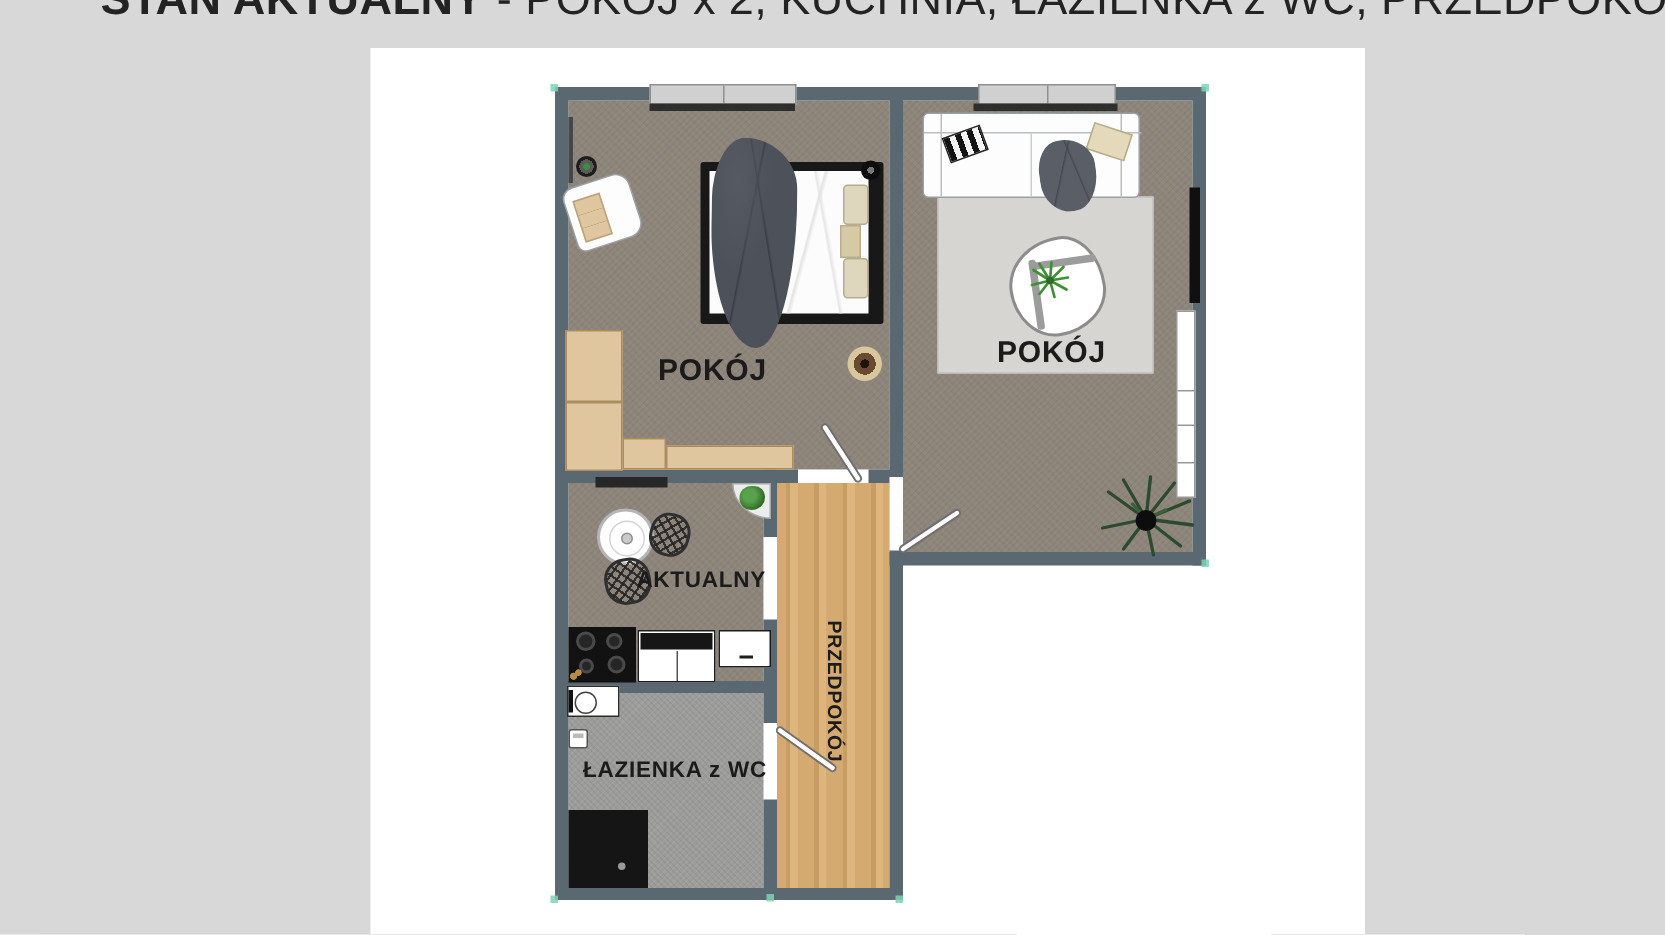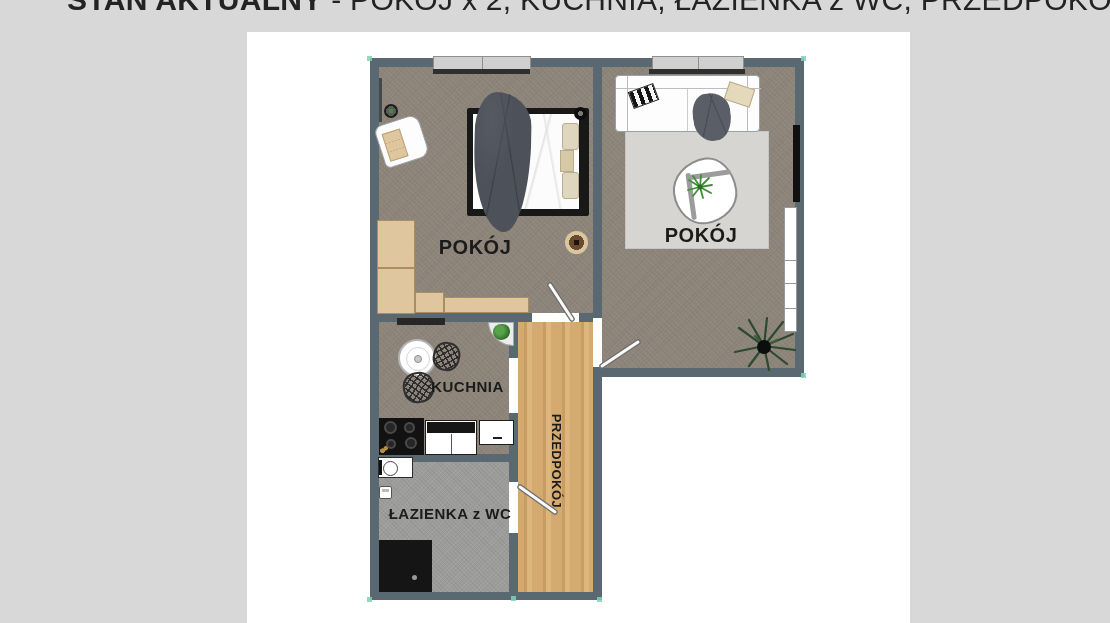--- a/index.html
+++ b/index.html
@@ -124,21 +124,21 @@
   <div class="abs" style="left:461px;top:322px;width:26px;height:24px;background:#ececec;border:1px solid #a8a8a8;border-radius:0 0 0 100%;box-sizing:border-box;"></div>
   <div class="abs" style="left:466px;top:324px;width:17px;height:16px;border-radius:50% 45% 55% 50%;background:radial-gradient(circle at 40% 40%,#57a24b 0 30%,#2f6b28 70%);"></div>
 
   <div class="abs" style="left:371px;top:339px;width:38px;height:38px;border-radius:50%;background:#fff;border:2px solid #b5b5b5;box-sizing:border-box;">
     <div class="abs" style="left:6px;top:6px;width:22px;height:22px;border-radius:50%;border:1px solid #d4d4d4;"></div>
     <div class="abs" style="left:14px;top:14px;width:6px;height:6px;border-radius:50%;background:#c9c9c9;border:1px solid #8e8e8e;"></div>
   </div>
   <div class="abs" style="left:406px;top:342px;width:27px;height:29px;transform:rotate(15deg);border-radius:45%;border:2px solid #2f2f2f;box-sizing:border-box;background:repeating-linear-gradient(45deg,rgba(35,35,35,.85) 0 1.5px,transparent 1.5px 5px),repeating-linear-gradient(-45deg,rgba(35,35,35,.85) 0 1.5px,transparent 1.5px 5px);"></div>
   <div class="abs" style="left:376px;top:372px;width:31px;height:31px;transform:rotate(-10deg);border-radius:45%;border:2px solid #2f2f2f;box-sizing:border-box;background:repeating-linear-gradient(45deg,rgba(35,35,35,.85) 0 1.5px,transparent 1.5px 5px),repeating-linear-gradient(-45deg,rgba(35,35,35,.85) 0 1.5px,transparent 1.5px 5px);"></div>
 
-  <div class="abs room-label" style="left:393px;top:379px;width:95px;font-size:15px;">KUCHNIA</div>
+  <div class="abs room-label" style="left:393px;top:379px;width:95px;font-size:15px;">AKTUALNY</div>
 
   <div class="abs" style="left:352px;top:418px;width:45px;height:37px;background:#121212;">
     <div class="abs" style="left:5px;top:3px;width:13px;height:13px;border-radius:50%;background:#262626;border:2px solid #4a4a4a;box-sizing:border-box;"></div>
     <div class="abs" style="left:25px;top:4px;width:11px;height:11px;border-radius:50%;background:#262626;border:2px solid #4a4a4a;box-sizing:border-box;"></div>
     <div class="abs" style="left:7px;top:21px;width:10px;height:10px;border-radius:50%;background:#262626;border:2px solid #4a4a4a;box-sizing:border-box;"></div>
     <div class="abs" style="left:26px;top:19px;width:12px;height:12px;border-radius:50%;background:#262626;border:2px solid #4a4a4a;box-sizing:border-box;"></div>
     <div class="abs" style="left:1px;top:28px;width:8px;height:8px;background:radial-gradient(circle at 30% 60%,#b98c3e 0 30%,transparent 35%),radial-gradient(circle at 70% 30%,#b98c3e 0 25%,transparent 30%);"></div>
   </div>
   <div class="abs" style="left:398px;top:420px;width:52px;height:35px;background:#fff;border:1px solid #1d1d1d;box-sizing:border-box;">
     <div class="abs" style="left:1px;top:1px;width:48px;height:11px;background:#161616;"></div>

